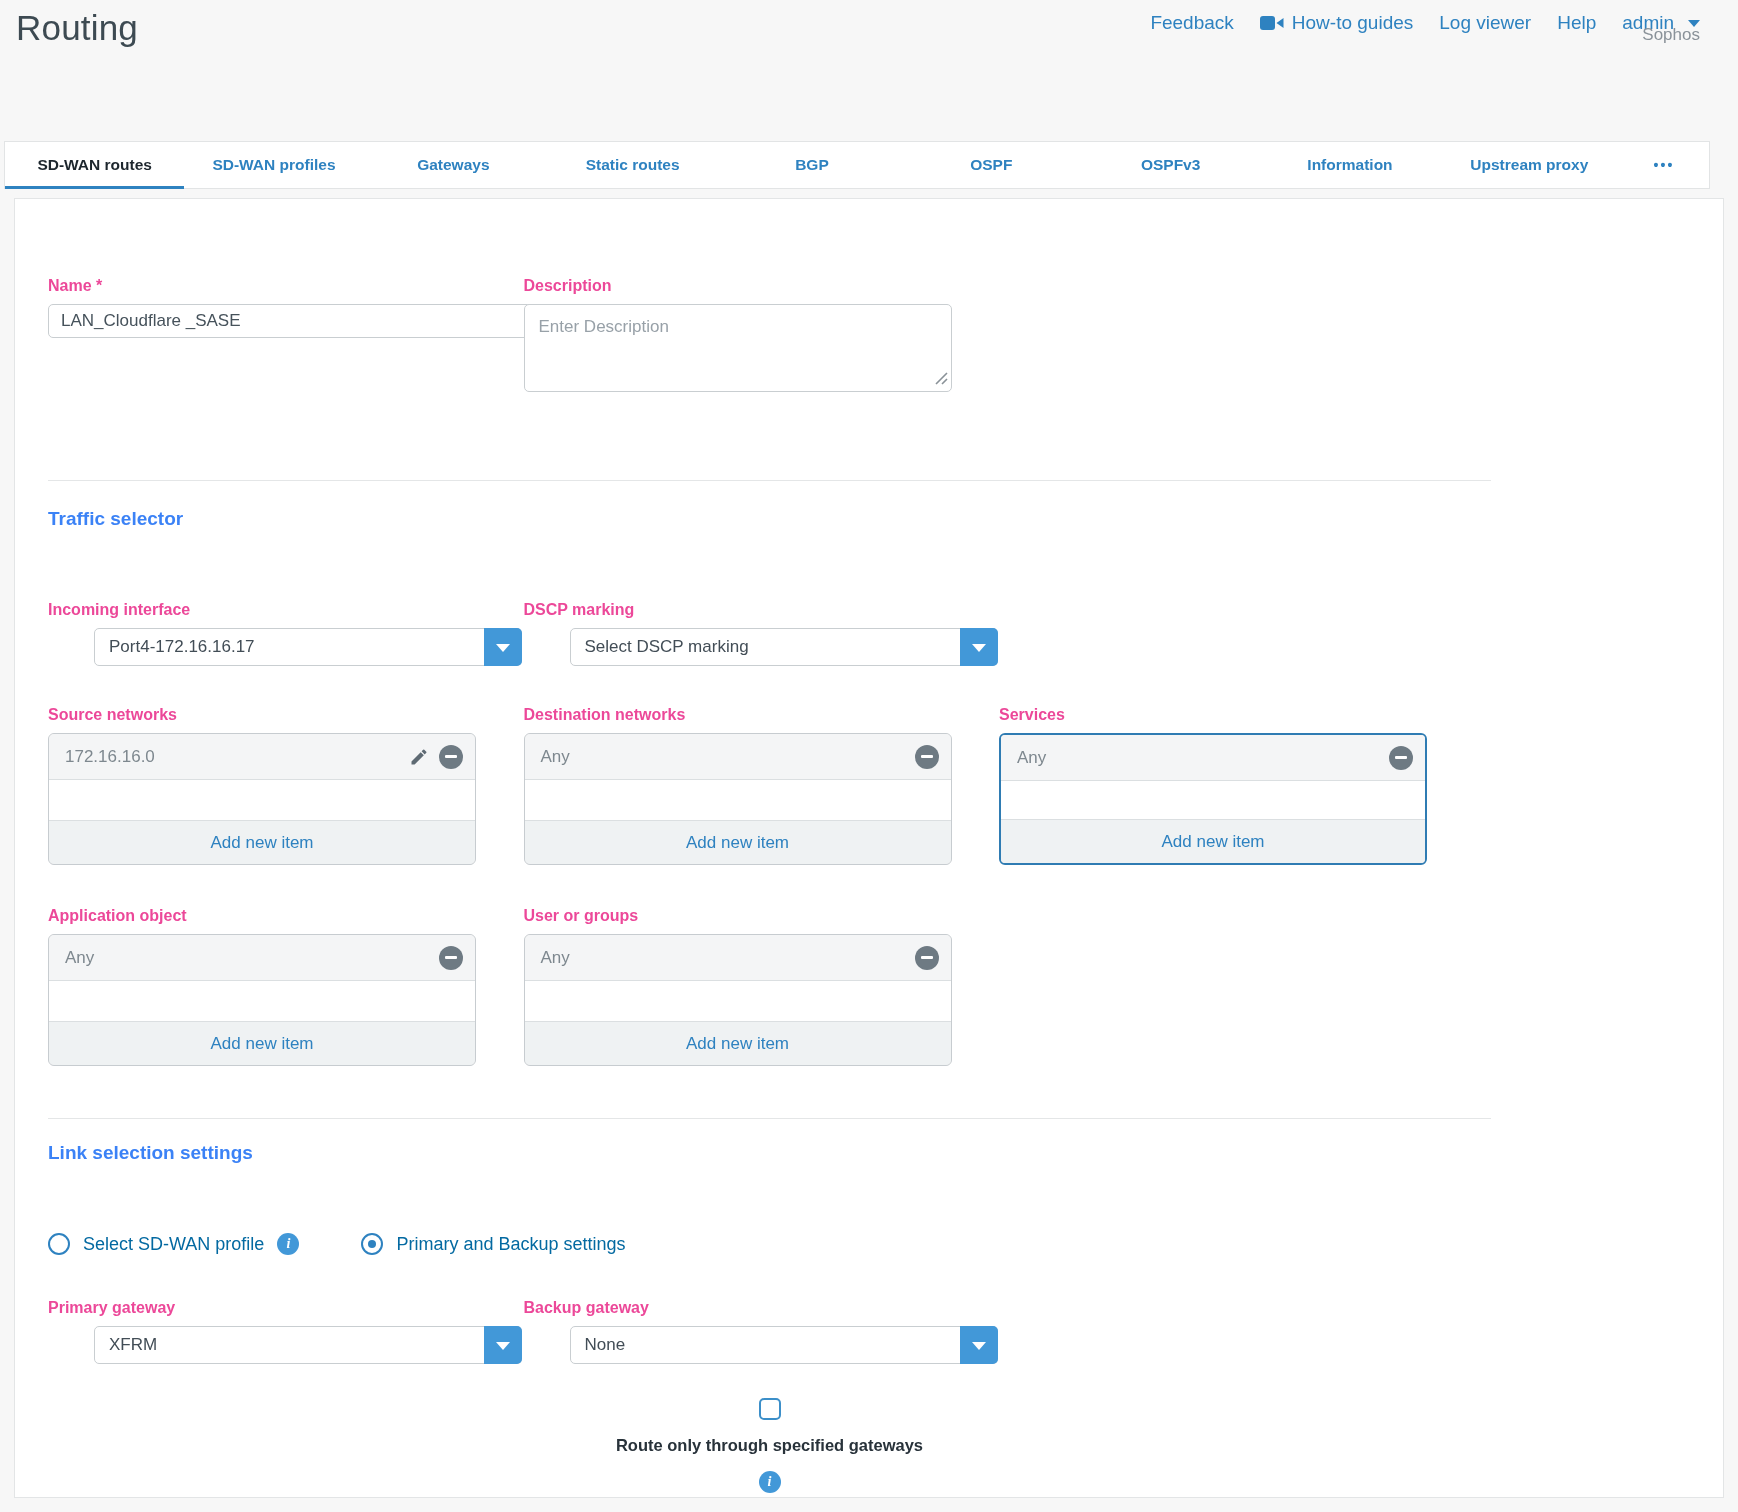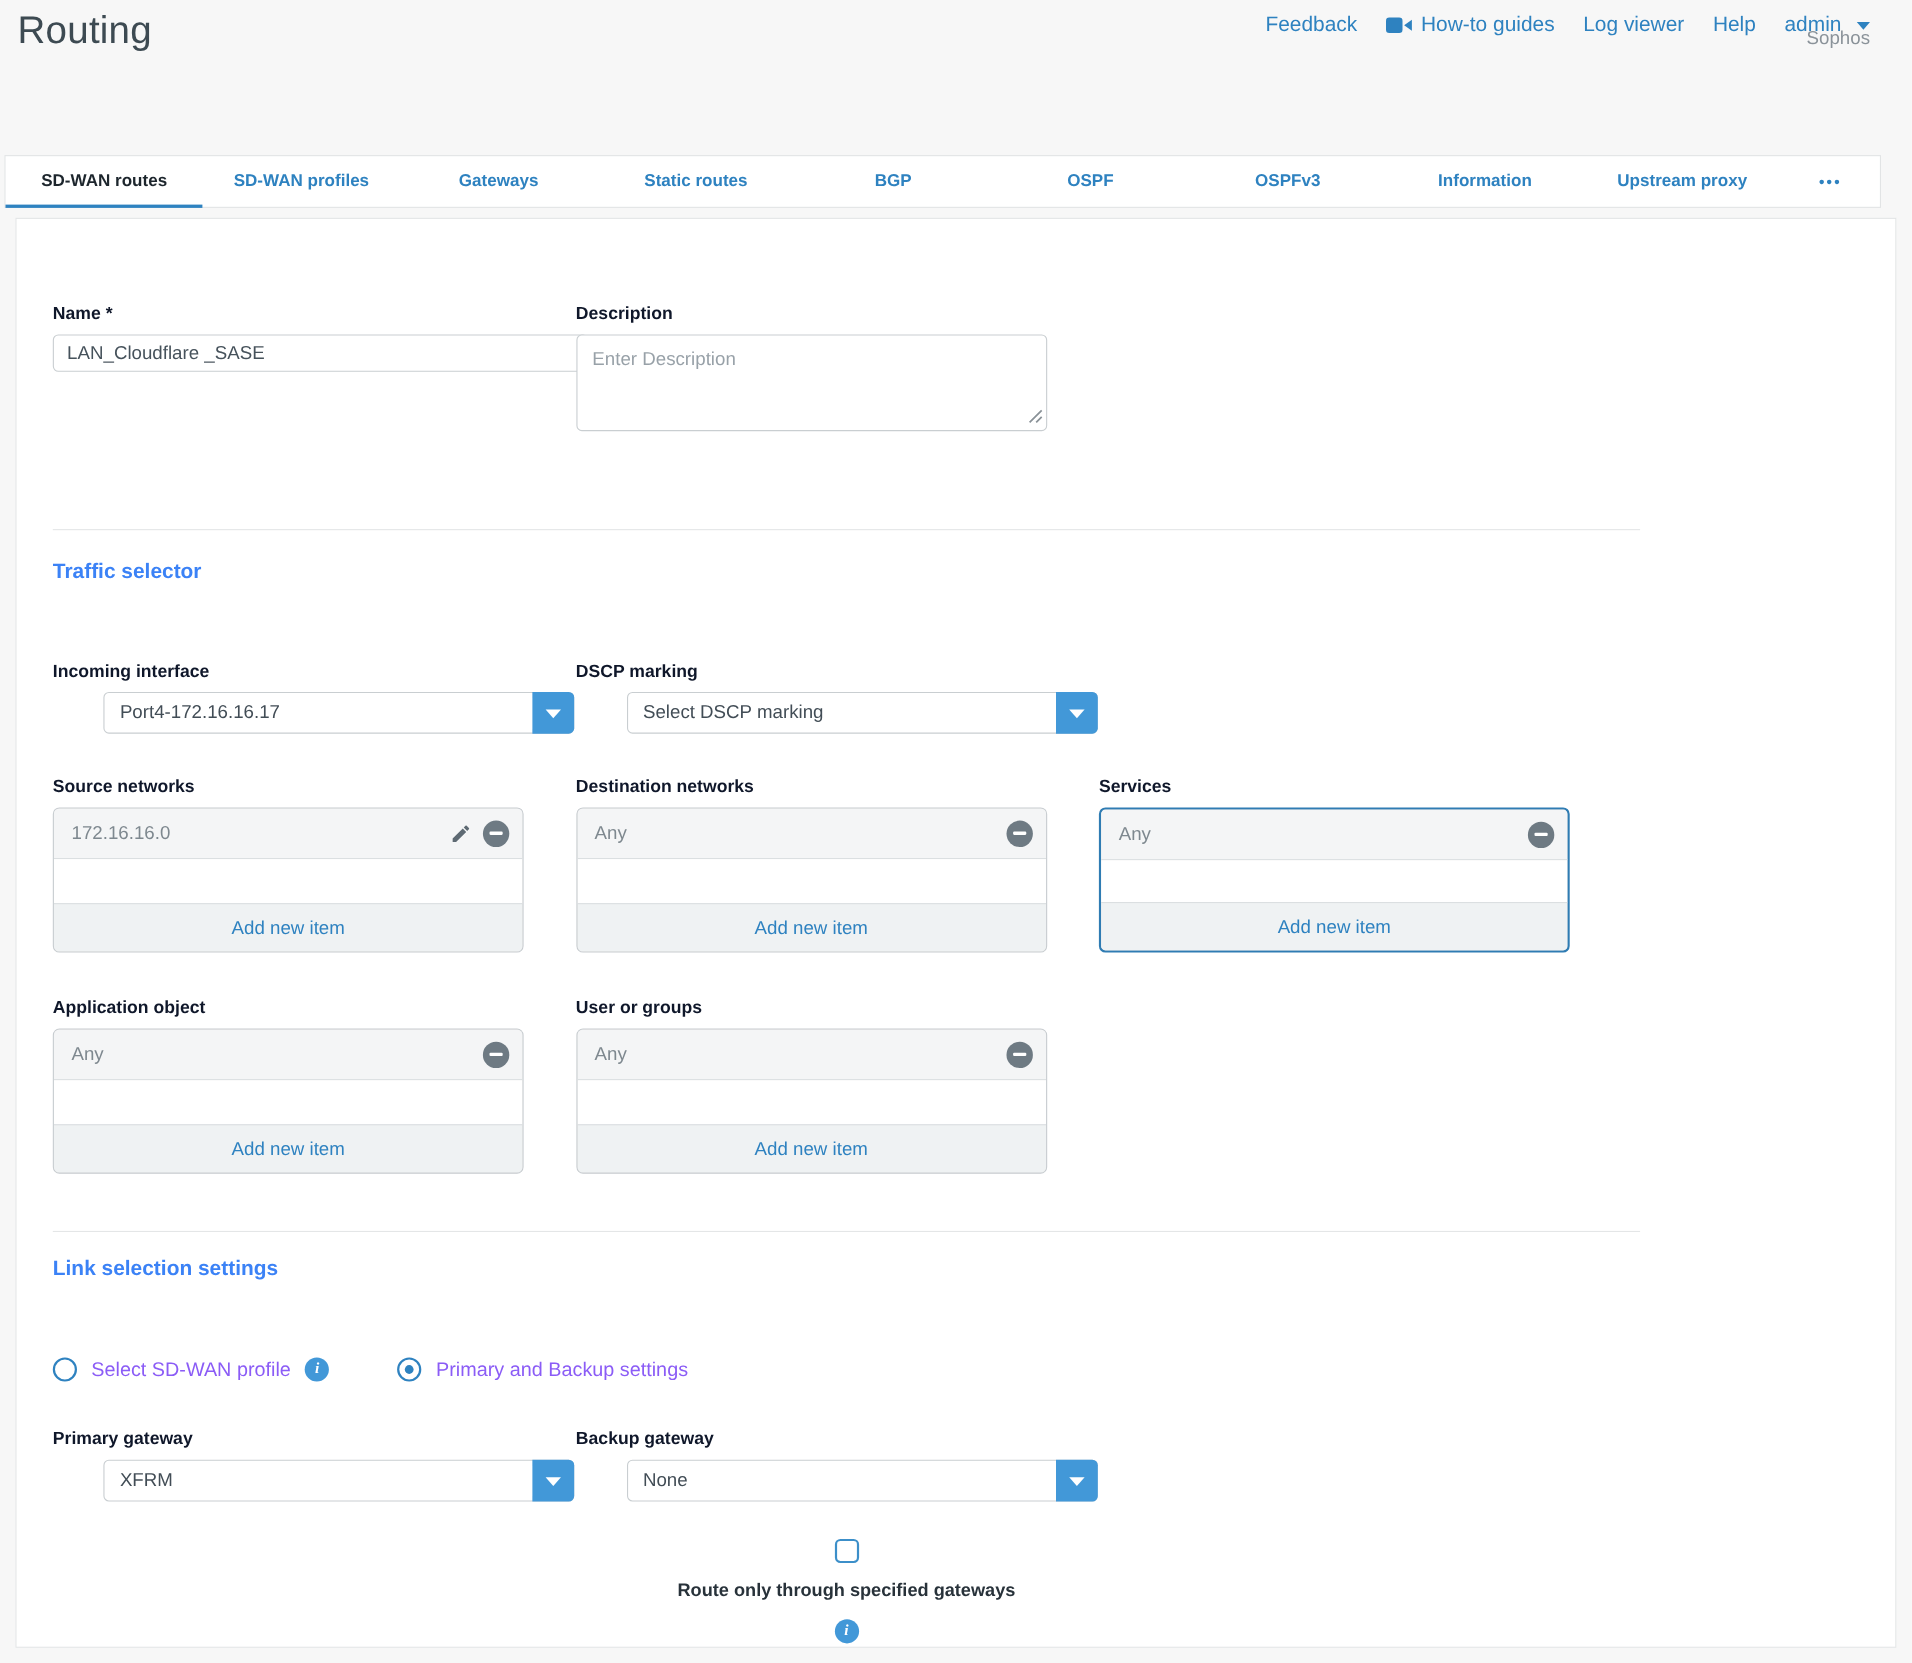--- a/index.html
+++ b/index.html
@@ -35,21 +35,21 @@
   
   .card {
     margin:9px 14px 0 14px;
     background:#fff;
     border:1px solid #e3e5e6;
     height:1300px;
     padding:78px 0 0 33px;
   }
   .content { width:1443px; }
   .grid3 { display:grid; grid-template-columns:428px 428px 428px; column-gap:47.5px; }
-  .field-label { font-size:16px; font-weight:bold; color:#0f172a; margin-bottom:9px; }
+  .field-label { font-size:16px; font-weight:bold; color:#ec4899; margin-bottom:9px; }
   .text-input {
     width:487px; height:34px; border:1px solid #c9ced1; border-radius:5px;
     padding:0 12px; font-size:17px; color:#46525b; background:#fff;
     font-family:"Liberation Sans", sans-serif;
   }
   .textarea-wrap { position:relative; width:428px; }
   .textarea {
     width:428px; height:88px; border:1px solid #c9ced1; border-radius:5px;
     padding:12px 14px; font-size:17px; color:#46525b; resize:none;
     font-family:"Liberation Sans", sans-serif;
@@ -91,21 +91,21 @@
     font-size:17px; color:#2e82c0; cursor:pointer;
   }
   
   .radio-row { display:flex; align-items:center; gap:62px; }
   .radio-group { display:flex; align-items:center; gap:13px; cursor:pointer; }
   .radio {
     width:22px; height:22px; border-radius:50%; border:2.5px solid #2e82c0; background:#fff;
     position:relative; flex:none;
   }
   .radio.on::after { content:""; position:absolute; left:4.5px; top:4.5px; width:8px; height:8px; border-radius:50%; background:#2e82c0; }
-  .radio-label { font-size:18px; color:#8b5cf6; }
+  .radio-label { font-size:18px; color:#0369a1; }
   .info-icon {
     width:22px; height:22px; border-radius:50%; background:#4298d8; color:#fff;
     font-size:14px; font-style:italic; font-weight:bold; font-family:"Liberation Serif", serif;
     display:flex; align-items:center; justify-content:center; flex:none; cursor:pointer;
   }
   .checkbox-row { display:flex; align-items:center; gap:16px; }
   .checkbox { width:22px; height:22px; border:2.5px solid #3c8fc9; border-radius:5px; background:#fff; flex:none; cursor:pointer; }
   .checkbox-label { font-size:16.5px; font-weight:bold; color:#28323a; }
   
   .mt-row1 { margin-top:0; }

